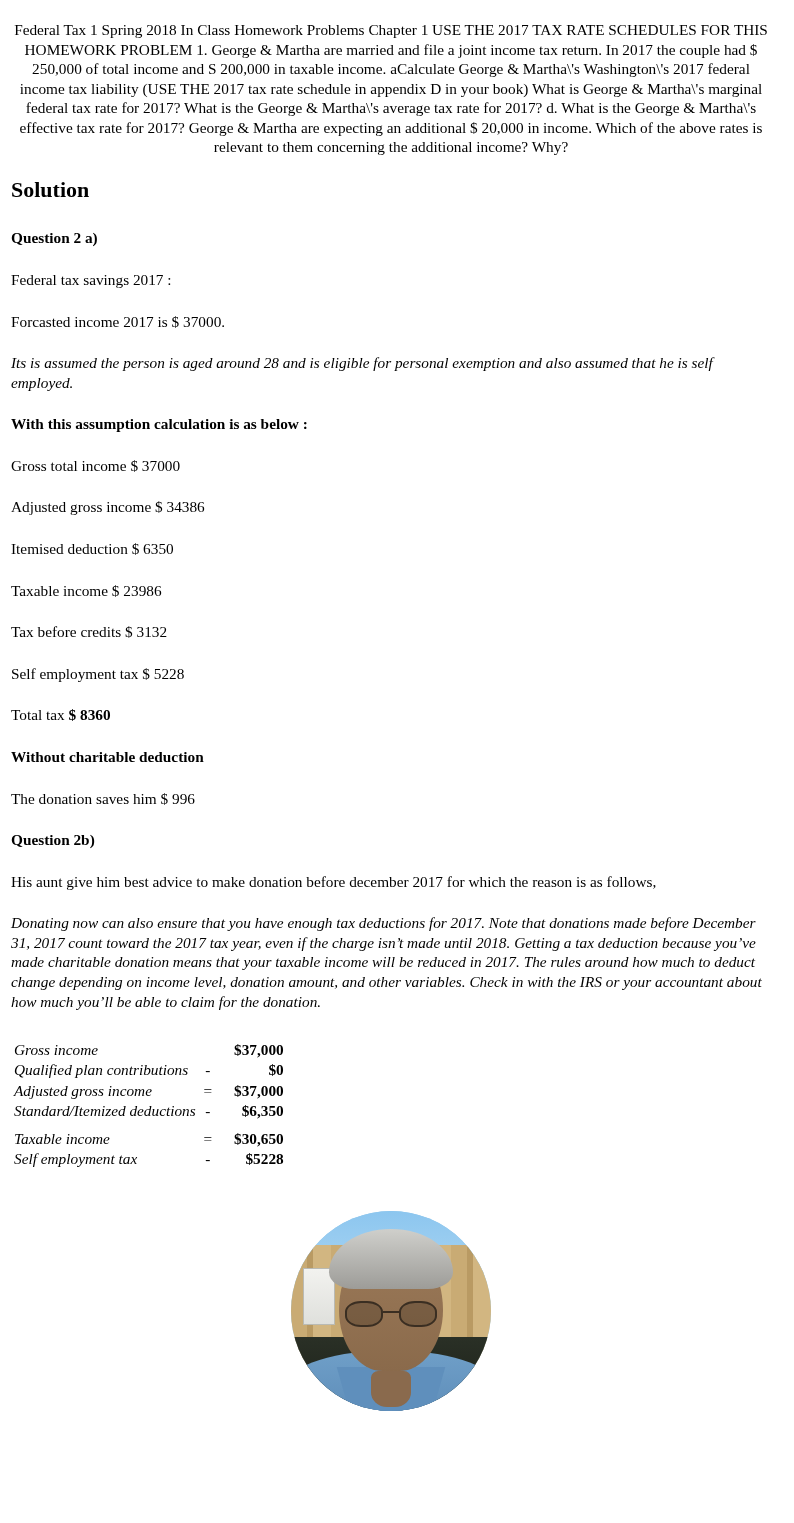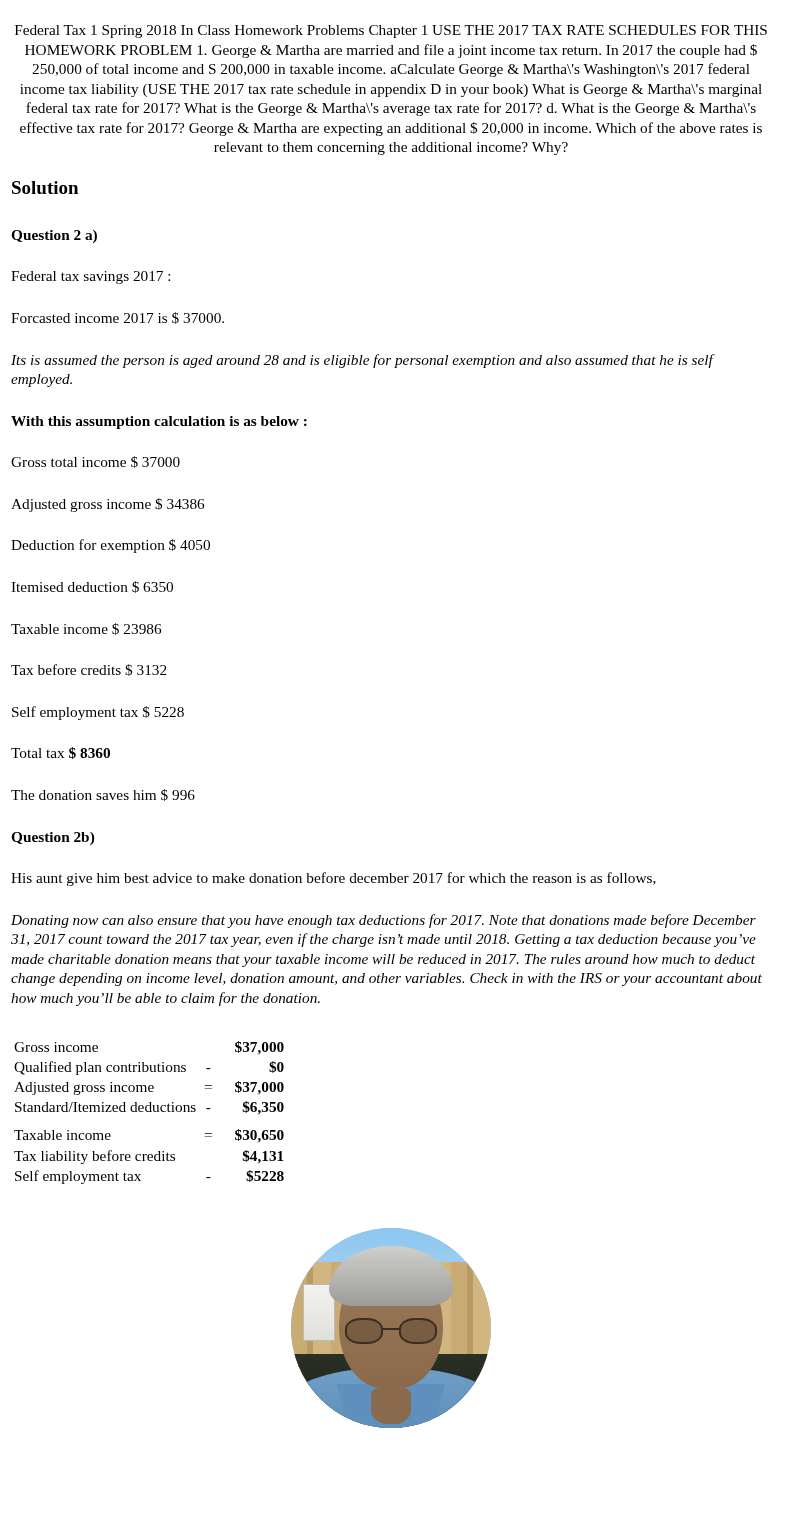--- a/index.html
+++ b/index.html
@@ -24,21 +24,21 @@
 
   
   .prompt {
     font-size: 15.3px;
     line-height: 1.28;
     text-align: center;
     margin: 12px 0 6px 0;
     padding: 0 3px 0 3px;
   }
   h2.solution {
-    font-size: 19px;
+    font-size: 22px;
     font-weight: bold;
     margin: 20px 0 14px 3px;
     line-height: 1.2;
   }
   p.para {
     font-size: 15.3px;
     line-height: 1.28;
     margin: 0 0 0 3px;
     padding: 11px 0 11px 0;
   }
@@ -59,20 +59,21 @@
     line-height: 1.32;
   }
   .tax-table td {
     padding: 0;
     vertical-align: baseline;
     white-space: nowrap;
   }
   .tax-table td.label {
     padding-right: 2px;
     text-align: left;
+    font-style: italic;
   }
   .tax-table td.op {
     width: 16px;
     text-align: center;
     padding: 0 2px;
   }
   .tax-table td.val {
     text-align: right;
     min-width: 62px;
     padding-left: 4px;
@@ -179,28 +180,28 @@
   <p class="para">Federal tax savings 2017 :</p>
 
   <p class="para">Forcasted income 2017 is $ 37000.</p>
 
   <p class="para wide">Its is assumed the person is aged around 28 and is eligible for personal exemption and also assumed that he is self employed.</p>
 
   <p class="para bold">With this assumption calculation is as below :</p>
 
   <p class="para">Gross total income $ 37000</p>
   <p class="para">Adjusted gross income $ 34386</p>
-  <p class="para">Deduction for exemption $ 4050</p>
   <p class="para">Itemised deduction $ 6350</p>
   <p class="para">Taxable income $ 23986</p>
   <p class="para">Tax before credits $ 3132</p>
   <p class="para">Self employment tax $ 5228</p>
 
   <p class="para"><span>Total tax</span> <span class="b">$ 8360</span></p>
 
+  <p class="para bold">Without charitable deduction</p>
 
   <p class="para">The donation saves him $ 996</p>
 
   <p class="para bold">Question 2b)</p>
 
   <p class="para">His aunt give him best advice to make donation before december 2017 for which the reason is as follows,</p>
 
   <p class="para wide">Donating now can also ensure that you have enough tax deductions for 2017. Note that donations made before December 31, 2017 count toward the 2017 tax year, even if the charge isn’t made until 2018. Getting a tax deduction because you’ve made charitable donation means that your taxable income will be reduced in 2017. The rules around how much to deduct change depending on income level, donation amount, and other variables. Check in with the IRS or your accountant about how much you’ll be able to claim for the donation.</p>
 
   <table class="tax-table">
@@ -222,25 +223,20 @@
       </tr>
       <tr>
         <td class="label">Standard/Itemized deductions</td>
         <td class="op">-</td>
         <td class="val">$6,350</td>
       </tr>
       <tr class="gap">
         <td class="label">Taxable income</td>
         <td class="op">=</td>
         <td class="val">$30,650</td>
-      </tr>
-      <tr>
-        <td class="label">Tax liability before credits</td>
-        <td class="op"></td>
-        <td class="val">$4,131</td>
       </tr>
       <tr>
         <td class="label">Self employment tax</td>
         <td class="op">-</td>
         <td class="val">$5228</td>
       </tr>
     </tbody>
   </table>
 
   <div class="avatar-wrap">

